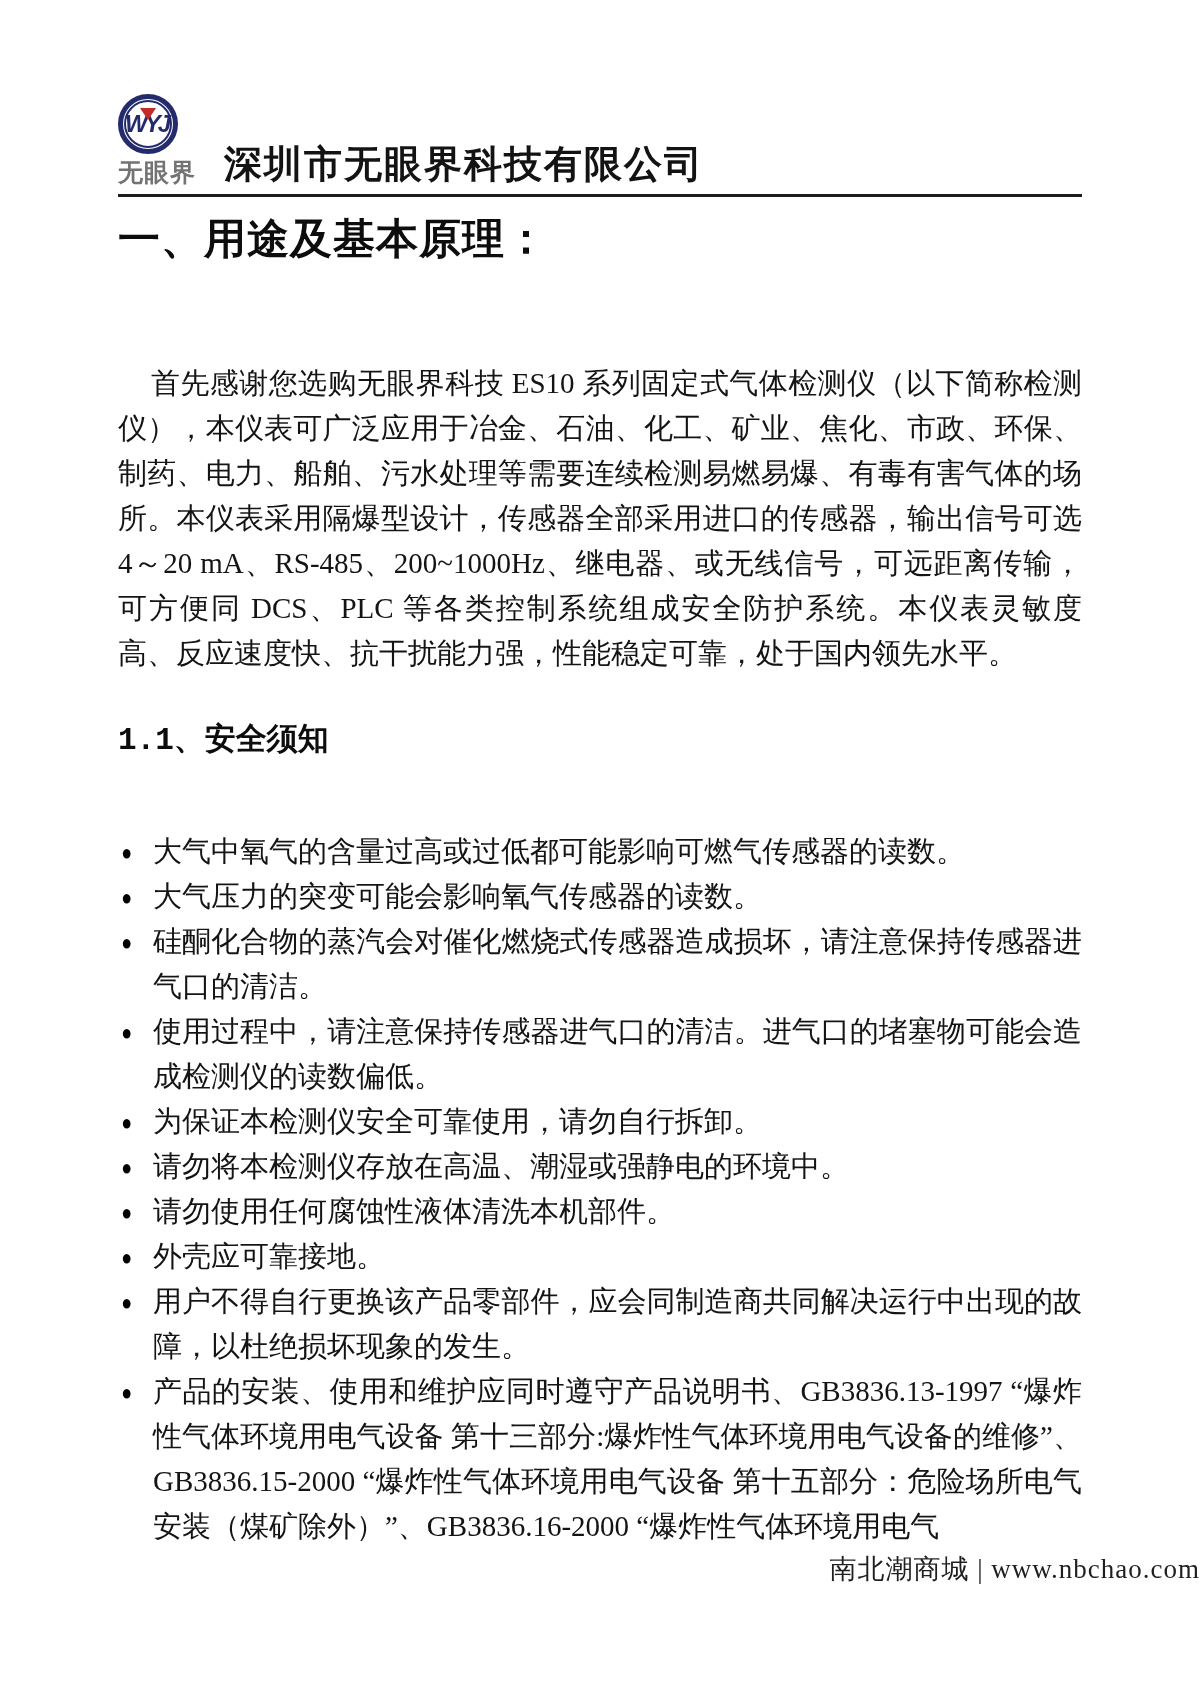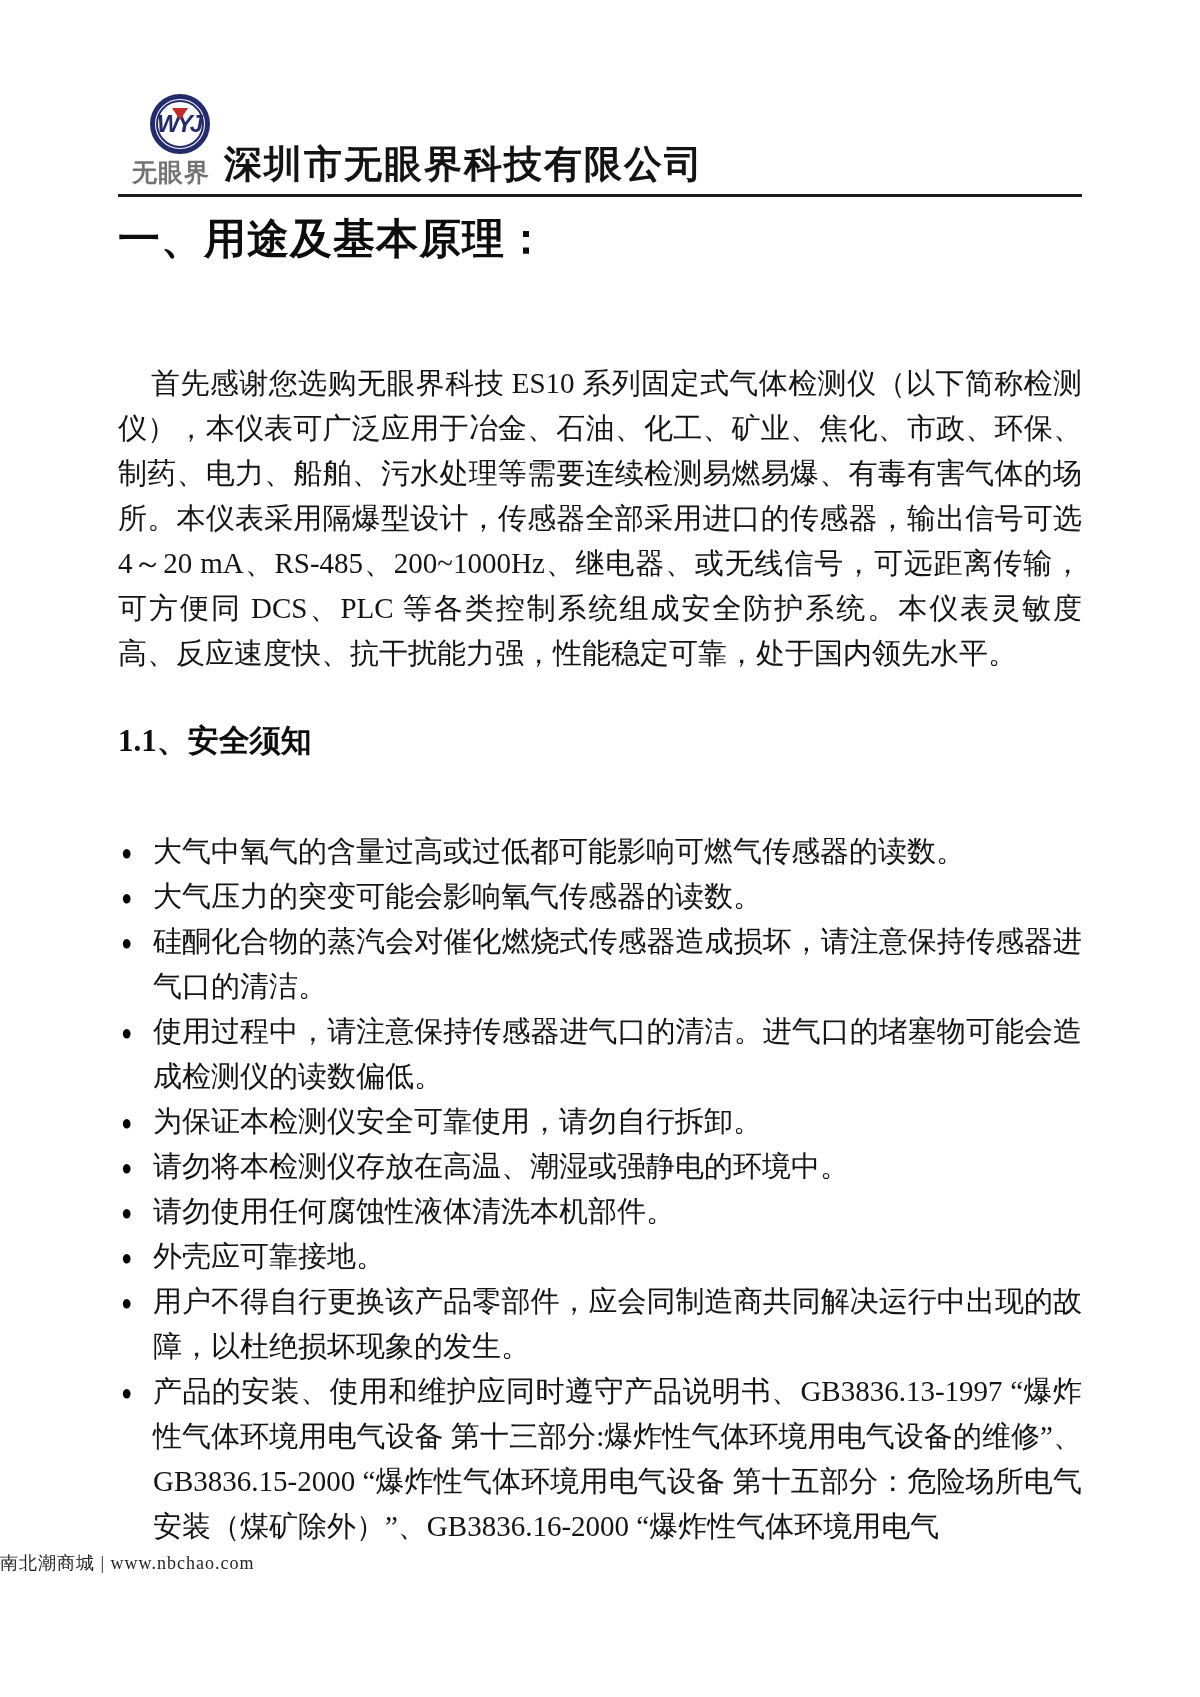--- a/index.html
+++ b/index.html
@@ -22,21 +22,21 @@
   
   .header-row {
     display: flex;
     align-items: flex-end;
     margin-top: 94px;
   }
   .logo {
     width: 92px;
     display: flex;
     flex-direction: column;
-    align-items: flex-end;
+    align-items: flex-start;
     flex: 0 0 auto;
   }
   .logo-circle {
     position: relative;
     width: 50px;
     height: 50px;
     border: 5px solid #232b6d;
     border-radius: 50%;
     display: flex;
     align-items: center;
@@ -115,21 +115,21 @@
     font-size: 29px;
     line-height: 45px;
     text-align: justify;
     text-indent: 33px;
     color: #141414;
   }
 
   
   .h2 {
     margin-top: 47px;
-    font-family: Liberation Serif, serif;
+    font-family: Liberation Mono, monospace;
     font-weight: bold;
     font-size: 31px;
     line-height: 36px;
     color: #0d0d0d;
   }
   .safety-list {
     margin: 70px 0 0 0;
     padding: 0;
     list-style: none;
   }
@@ -150,23 +150,23 @@
     color: #000000;
     transform: scaleX(0.82);
   }
 
   
   .footer {
     position: absolute;
     top: 1551px;
     left: 0;
     width: 100%;
-    text-align: left;
+    text-align: right;
     font-family: "Liberation Serif", serif;
-    font-size: 18px;
+    font-size: 27px;
     color: #1f1f1f;
     letter-spacing: 1px;
   }
 </style>
 </head>
 <body>
 
 <div class="page">
   <div class="content">
 

